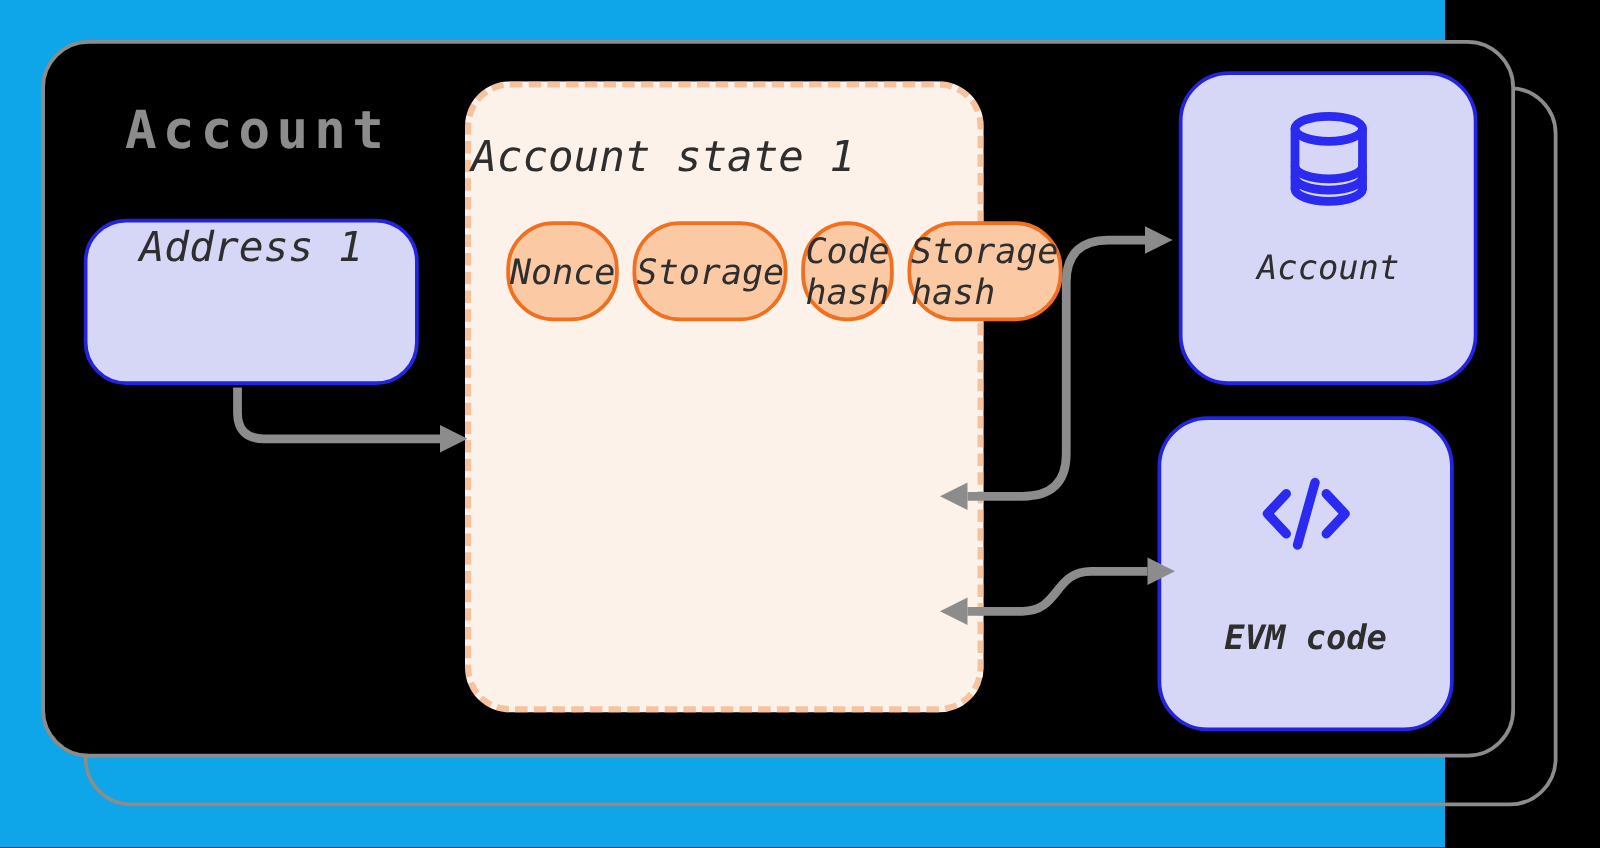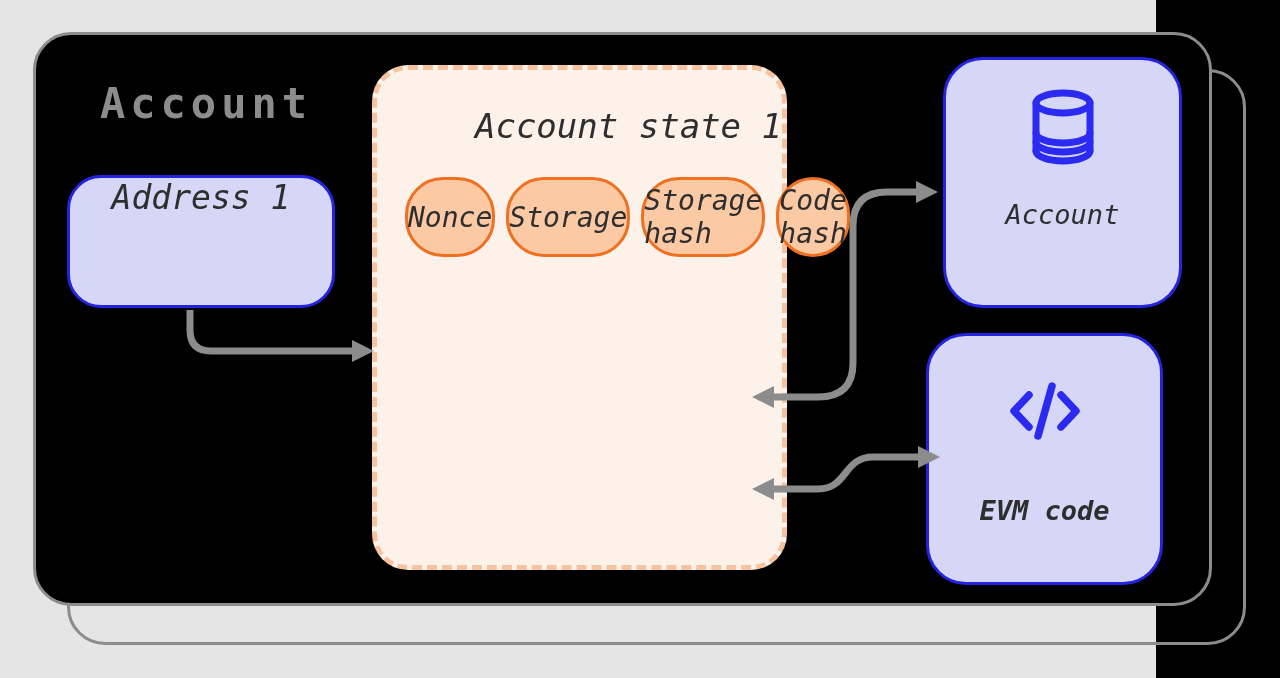--- a/index.html
+++ b/index.html
@@ -8,21 +8,21 @@
     background: #000000;
     width: 1280px;
     height: 678px;
     overflow: hidden;
     font-family: "DejaVu Sans Mono", monospace;
   }
   .canvas {
     position: relative;
     width: 1156px;
     height: 678px;
-    background: #e5e5e5;
+    background: #0ea5e9;
   }
   
   .shadow-rect {
     position: absolute;
     left: 67px; top: 69px;
     width: 1179px; height: 576px;
     border: 3px solid #8c8c8c;
     border-radius: 38px;
     box-sizing: border-box;
     z-index: 0;
@@ -66,21 +66,21 @@
     left: 336px; top: 30px;
     width: 415px; height: 505px;
     box-sizing: border-box;
     background: #fdf2ea;
     border: 5px dashed #f7c29e;
     border-radius: 36px;
   }
   .state-title {
     position: absolute;
     top: 36px; left: 0; right: 0;
-    text-align: right;
+    text-align: left;
     font-style: italic;
     font-size: 34px;
     color: #2e2e2e;
   }
   .pills {
     position: absolute;
     top: 107px; left: 28px;
     width: 343px;
     display: flex;
     flex-direction: row;
@@ -155,24 +155,24 @@
     <div class="state-box">
       <div class="state-title">Account state 1</div>
       <div class="pills">
         <div class="pill">
           <span>Nonce</span>
         </div>
         <div class="pill">
           <span>Storage</span>
         </div>
         <div class="pill">
+          <span>Code hash</span>
+        </div>
+        <div class="pill">
           <span>Storage hash</span>
-        </div>
-        <div class="pill">
-          <span>Code hash</span>
         </div>
       </div>
     </div>
 
     <div class="side-box storage-box">
       <svg width="68" height="78" viewBox="0 0 68 78">
         <g fill="none" stroke="#2a2af0" stroke-width="7" stroke-linecap="round">
           <ellipse cx="34" cy="14" rx="27" ry="10"></ellipse>
           <path d="M7 14 V 62"></path>
           <path d="M61 14 V 62"></path>

